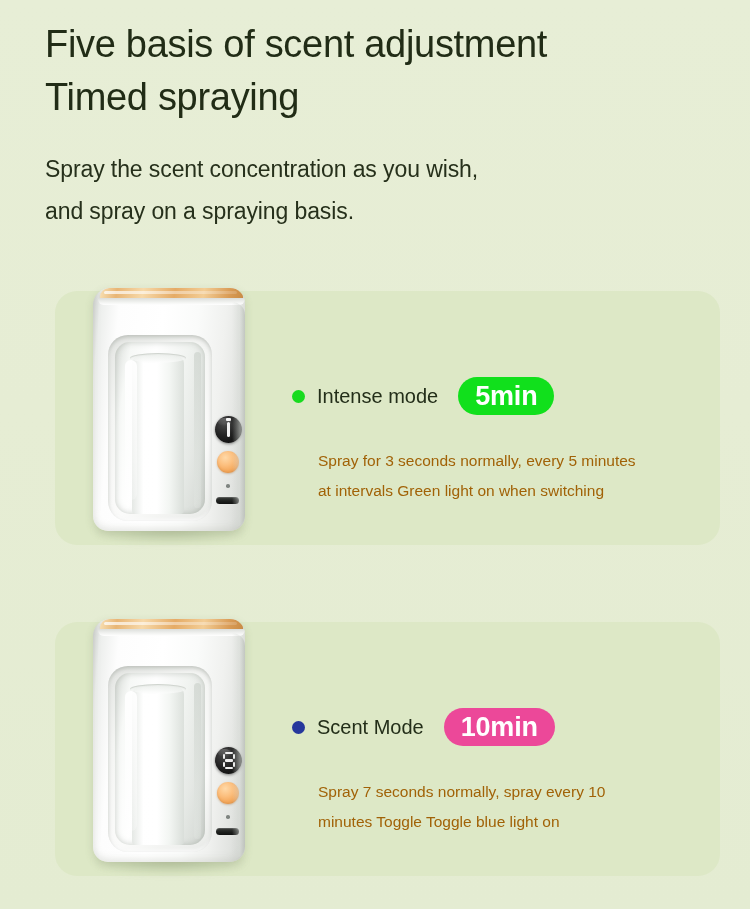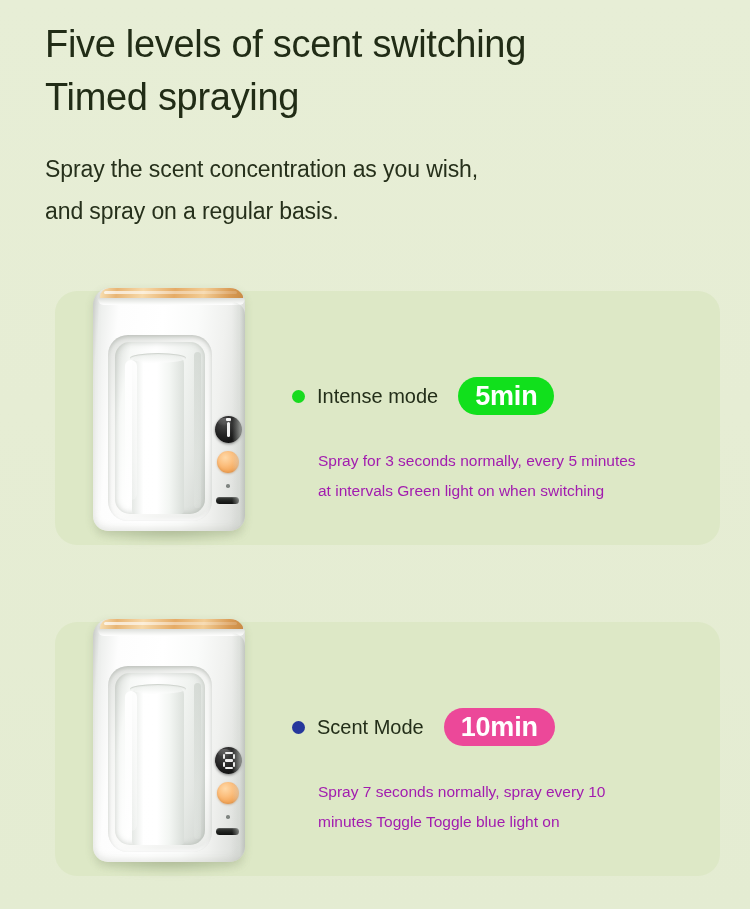--- a/index.html
+++ b/index.html
@@ -377,35 +377,35 @@
   .badge.green { background: #11e01c; }
   .badge.blue  { background: #ec4899; }
 
   .desc {
     position: absolute;
     left: 263px;
     top: 155px;
     width: 400px;
     font-size: 15.5px;
     line-height: 30px;
-    color: #a21caf;
+    color: #a16207;
   }
   .desc-line { white-space: nowrap; }
 </style>
 </head>
 <body>
 
 <div class="page">
 
   <div class="headings">
-    <div class="headline">Five levels of scent switching</div>
+    <div class="headline">Five basis of scent adjustment</div>
     <div class="headline">Timed spraying</div>
     <div class="subcopy">
       <div class="subcopy-line">Spray the scent concentration as you wish,</div>
-      <div class="subcopy-line">and spray on a regular basis.</div>
+      <div class="subcopy-line">and spray on a spraying basis.</div>
     </div>
   </div>
 
   <div class="card card-one">
     <div class="card-inner">
 
       <div class="device-wrap dev-one">
         <div class="device-shadow"></div>
         <div class="device-body">
           <div class="device-top-gold"></div>

